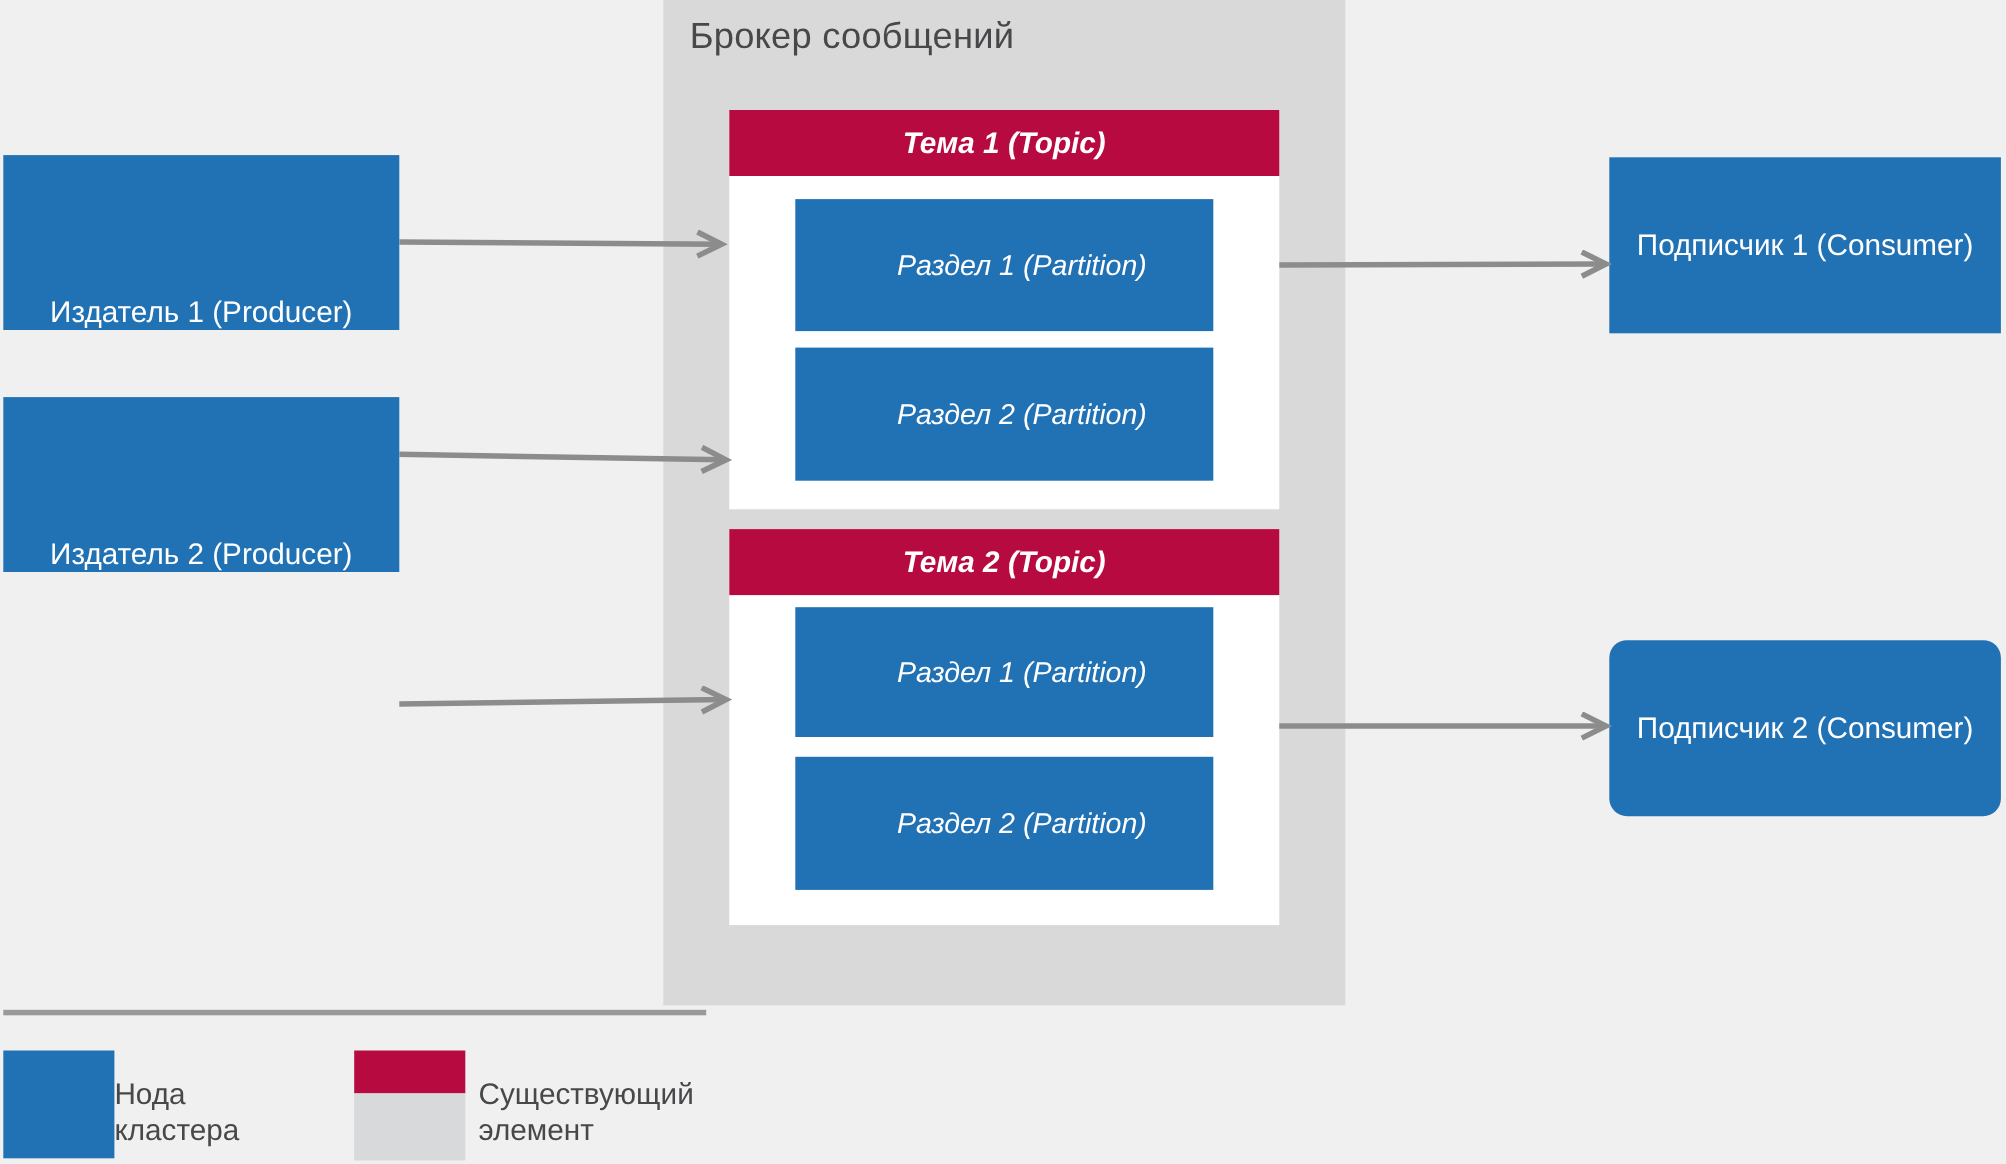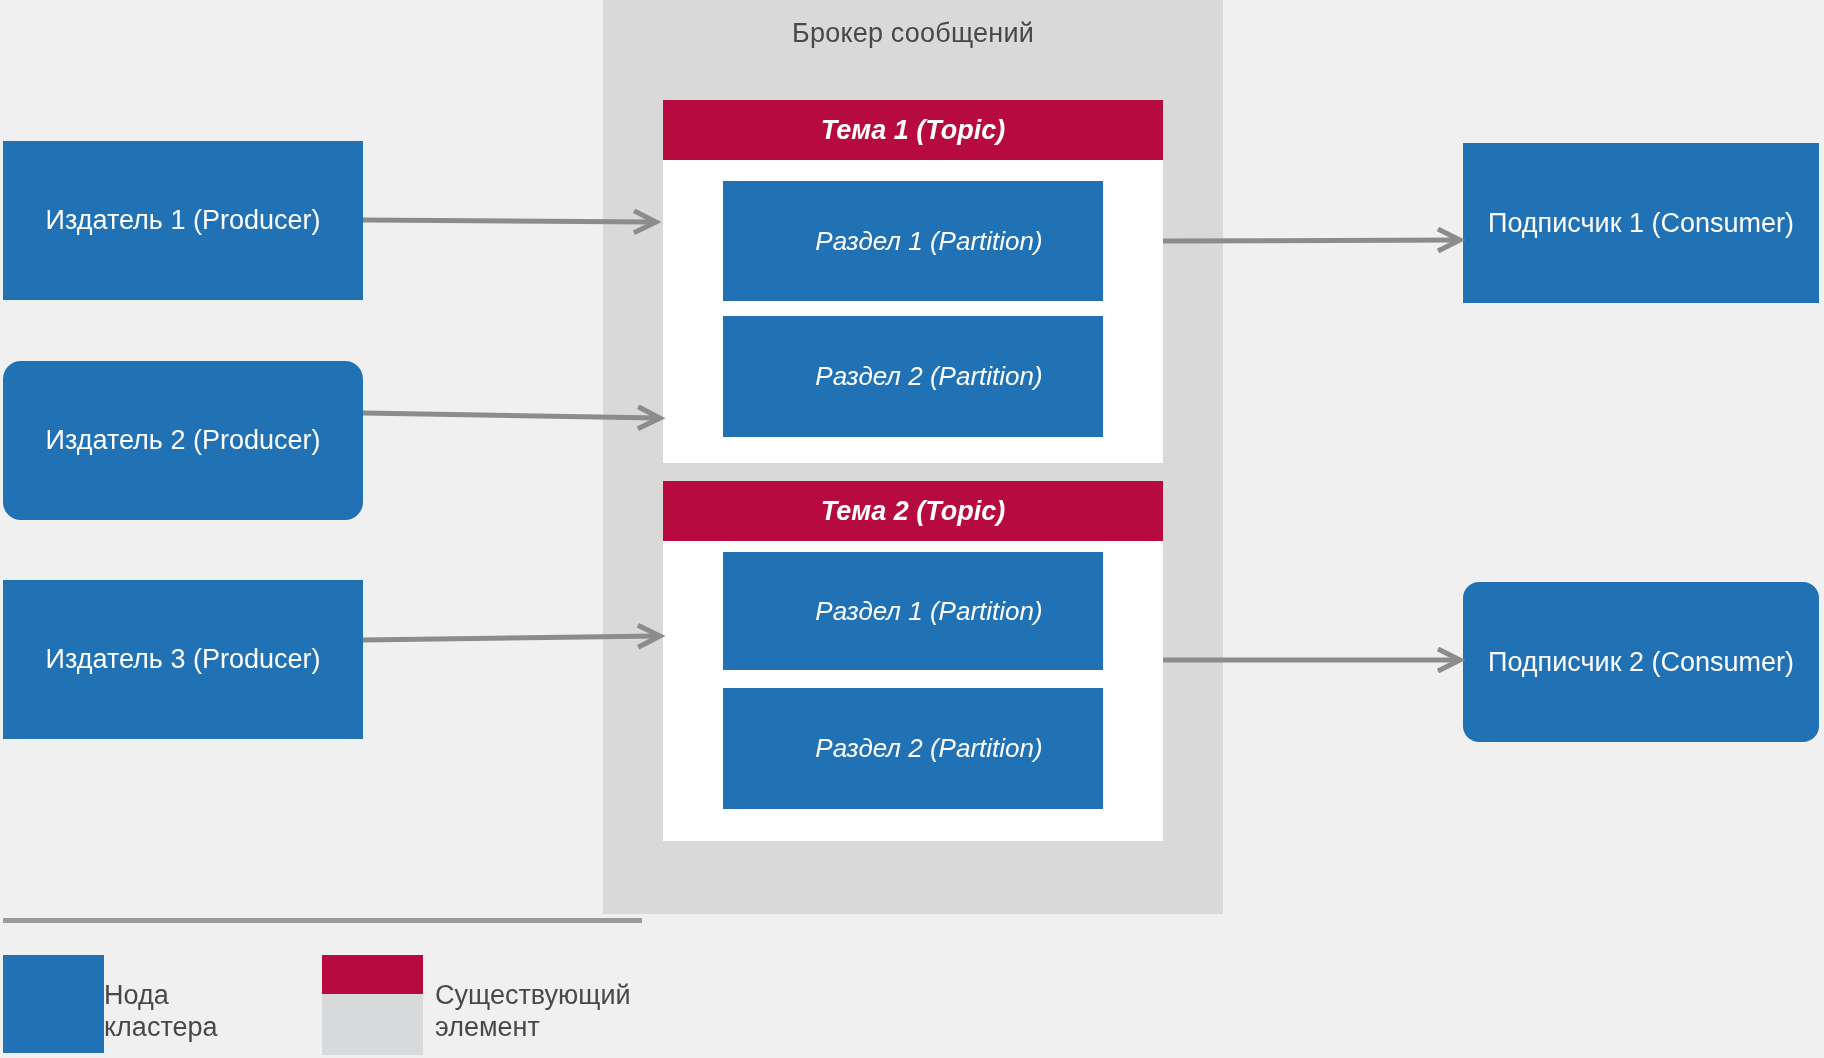--- a/index.html
+++ b/index.html
@@ -23,24 +23,24 @@
   }
   .canvas{position:absolute;left:0;top:0;width:1824px;height:1058px;}
 
   
   .broker{
     position:absolute;left:603px;top:0;width:620px;height:914px;
     background:var(--broker-gray);
   }
   .broker-title{
     position:absolute;left:0;top:12px;width:100%;
-    text-align:center;
-    font-size:27px;line-height:42px;
+    font-size:33px;line-height:42px;
     color:var(--text-dark);
     letter-spacing:0.2px;
+    padding-left:24px;
   }
 
   
   .topic{
     position:absolute;background:var(--white);
     width:500px;left:663px;font-style:italic;
   }
   .topic-1{top:100px;height:363px;}
   .topic-2{top:481px;height:360px;}
   .topic-header{
@@ -55,23 +55,23 @@
     position:absolute;background:var(--node-blue);
     display:flex;align-items:center;justify-content:center;
     color:var(--white);font-size:26px;text-align:center;
   }
   .partition{left:60px;width:380px;padding-left:32px;}
   .topic-1 .partition-1{top:81px;height:120px;}
   .topic-1 .partition-2{top:216px;height:121px;}
   .topic-2 .partition-1{top:71px;height:118px;}
   .topic-2 .partition-2{top:207px;height:121px;}
 
-  .producer{left:3px;width:360px;height:159px;font-size:27px;}
+  .producer{left:3px;width:360px;height:159px;font-size:27px;align-items:flex-end;}
   .producer-1{top:141px;}
-  .producer-2{top:361px;border-radius:18px;}
+  .producer-2{top:361px;}
   .producer-3{top:580px;}
 
   .consumer{left:1463px;width:356px;height:160px;font-size:27px;text-align:center;}
   .consumer-1{top:143px;}
   .consumer-2{top:582px;border-radius:16px;}
 
   
   .arrows{position:absolute;left:0;top:0;width:1824px;height:1058px;pointer-events:none;}
   .arrow-line{stroke:var(--arrow-gray);stroke-width:5;fill:none;}
   .arrow-head{stroke:var(--arrow-gray);stroke-width:5;fill:none;}
@@ -127,23 +127,20 @@
       <span>Раздел 2 (Partition)</span>
     </div>
   </div>
 
   <div class="node producer producer-1">
     <span>Издатель 1 (Producer)</span>
   </div>
   <div class="node producer producer-2">
     <span>Издатель 2 (Producer)</span>
   </div>
-  <div class="node producer producer-3">
-    <span>Издатель 3 (Producer)</span>
-  </div>
 
   <div class="node consumer consumer-1">
     <span>Подписчик 1 (Consumer)</span>
   </div>
   <div class="node consumer consumer-2">
     <span>Подписчик 2 (Consumer)</span>
   </div>
 
   <svg class="arrows" viewBox="0 0 1824 1058" xmlns="http://www.w3.org/2000/svg">
     <defs>

